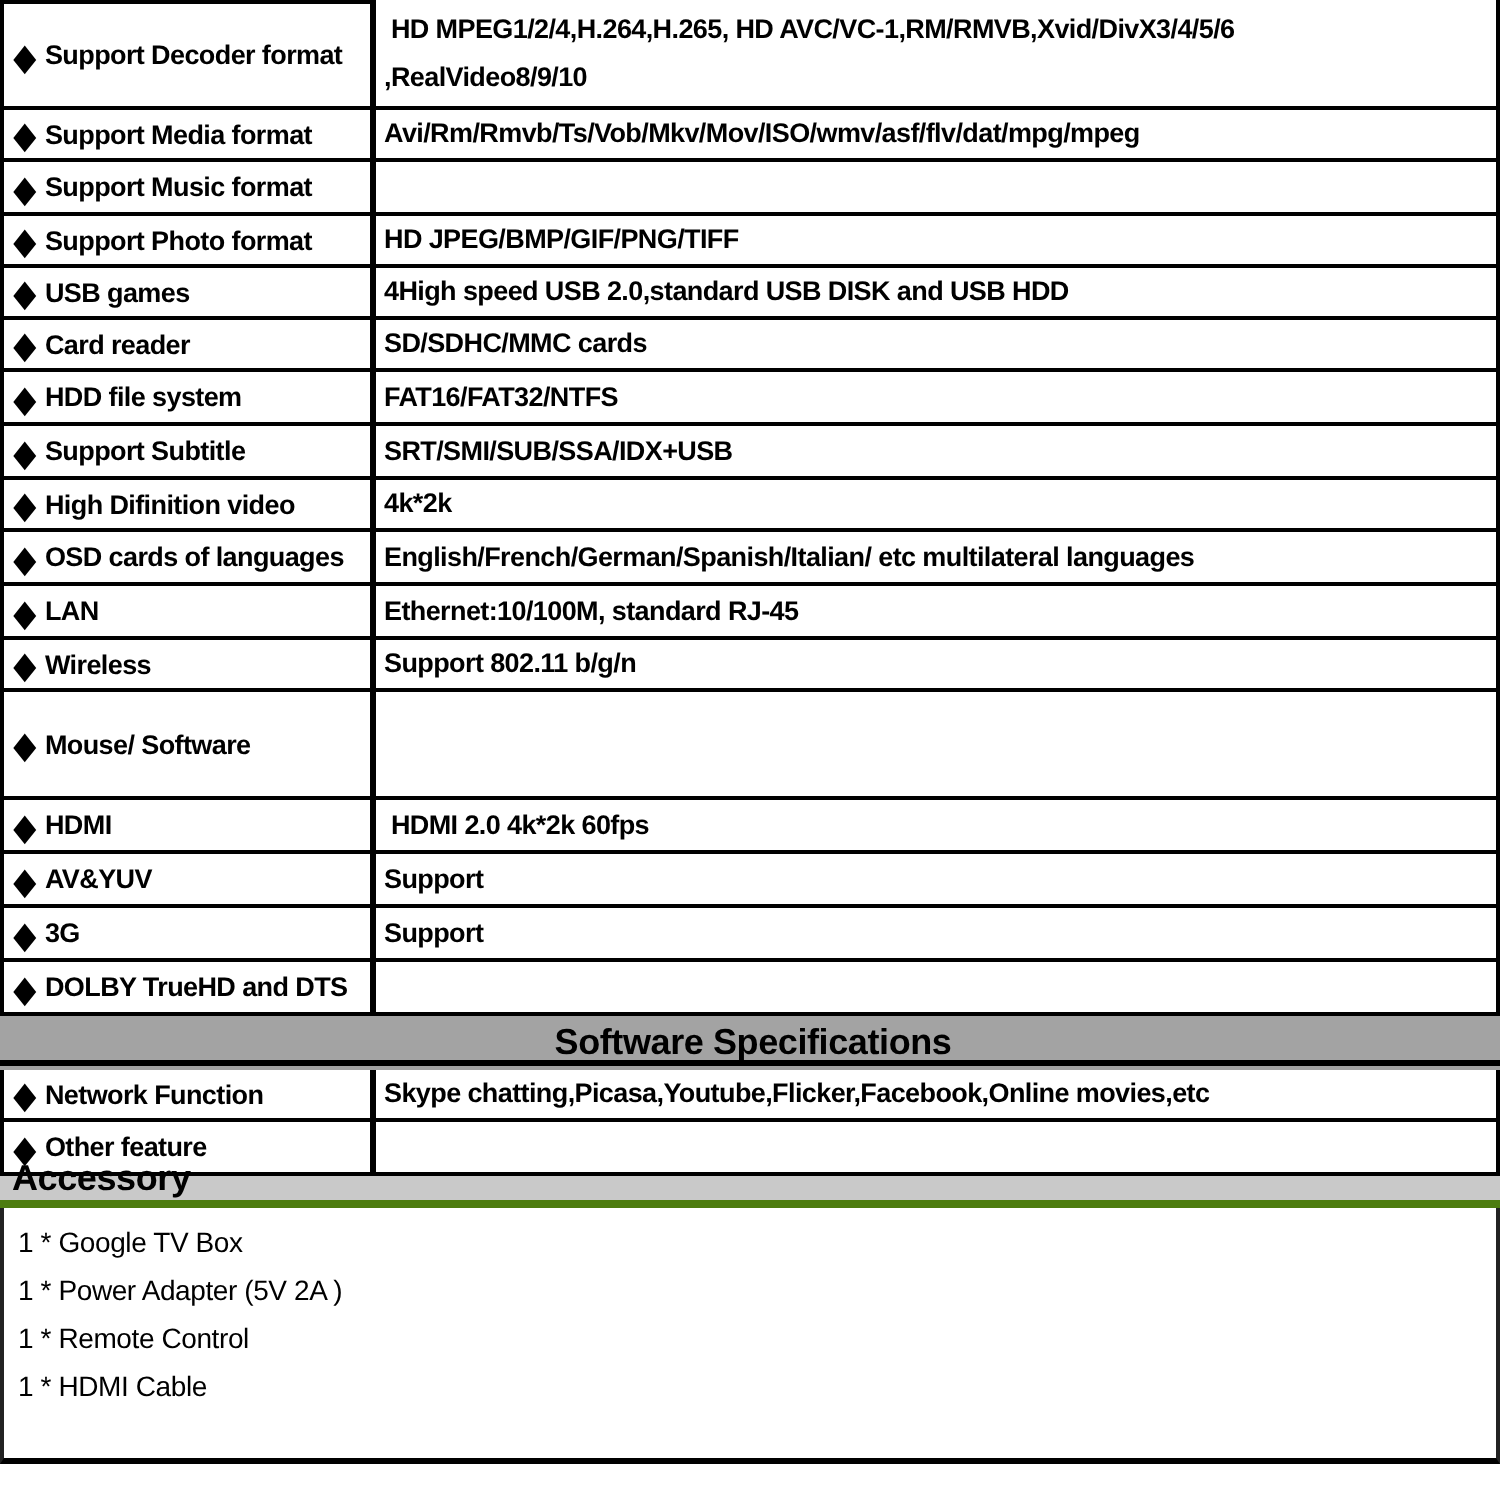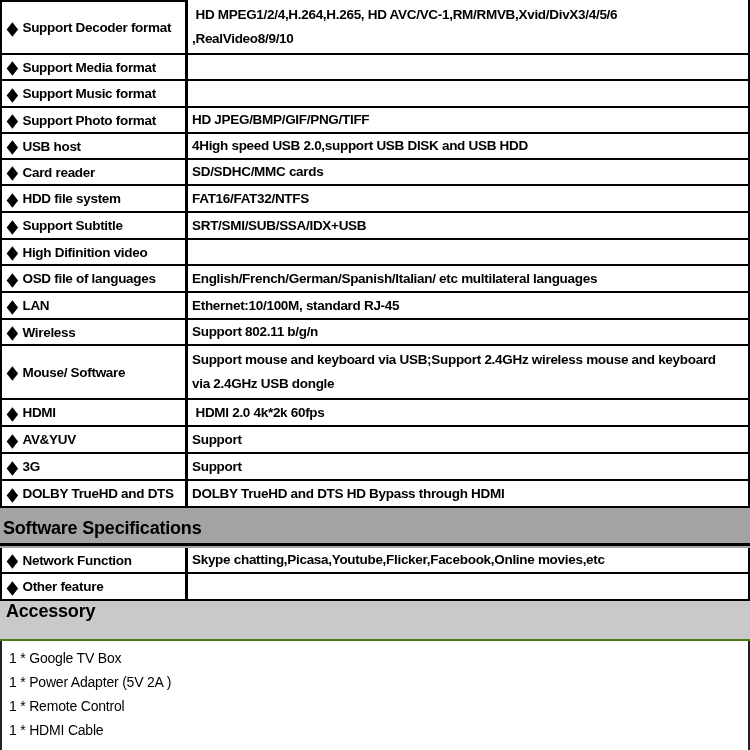--- a/index.html
+++ b/index.html
@@ -59,44 +59,45 @@
     font-weight: bold;
     font-size: 13.5px;
     letter-spacing: -0.3px;
     white-space: pre-wrap;
     line-height: 24px;
     overflow: hidden;
   }
   
   .band {
     position: relative;
-    height: 40px;
+    height: 27px;
     background: var(--software-band-bg, #a3a3a3);
     display: flex;
     align-items: center;
+    justify-content: center;
   }
   .band-title {
     font-weight: bold;
     font-size: 18px;
     letter-spacing: -0.2px;
     padding-left: 3px;
   }
   .band-rule {
     position: absolute;
     left: 0; right: 0; bottom: 2px;
     height: 3px;
     background: #000;
   }
   .acc-band {
-    height: 40px;
+    height: 16px;
     background: var(--accessory-band-bg, #c9c9c9);
-    border-bottom: 2px solid #4d7c0f;
+    border-bottom: 4px solid #4d7c0f;
     box-sizing: border-box;
     display: flex;
-    align-items: flex-start;
+    align-items: flex-end;
   }
   .acc-band .band-title { padding-left: 6px; }
   
   .acc-box {
     height: 128px;
     box-sizing: border-box;
     border-left: 2px solid #222;
     border-right: 2px solid #222;
     border-bottom: 3px solid #000;
     padding: 5px 0 0 7px;
@@ -122,43 +123,44 @@
       </div>
       <div class="cell value"> HD MPEG1/2/4,H.264,H.265, HD AVC/VC-1,RM/RMVB,Xvid/DivX3/4/5/6
 ,RealVideo8/9/10</div>
     </div>
 
     <div class="srow h26">
       <div class="cell label">
         <span class="diamond">◆</span>
         <span>Support Media format</span>
       </div>
+      <div class="cell value">Avi/Rm/Rmvb/Ts/Vob/Mkv/Mov/ISO/wmv/asf/flv/dat/mpg/mpeg</div>
     </div>
 
     <div class="srow h27">
       <div class="cell label">
         <span class="diamond">◆</span>
         <span>Support Music format</span>
       </div>
     </div>
 
     <div class="srow h26">
       <div class="cell label">
         <span class="diamond">◆</span>
         <span>Support Photo format</span>
       </div>
       <div class="cell value">HD JPEG/BMP/GIF/PNG/TIFF</div>
     </div>
 
     <div class="srow h26">
       <div class="cell label">
         <span class="diamond">◆</span>
-        <span>USB host</span>
-      </div>
-      <div class="cell value">4High speed USB 2.0,support USB DISK and USB HDD</div>
+        <span>USB games</span>
+      </div>
+      <div class="cell value">4High speed USB 2.0,standard USB DISK and USB HDD</div>
     </div>
 
     <div class="srow h26">
       <div class="cell label">
         <span class="diamond">◆</span>
         <span>Card reader</span>
       </div>
       <div class="cell value">SD/SDHC/MMC cards</div>
     </div>
 
@@ -176,26 +178,27 @@
         <span>Support Subtitle</span>
       </div>
       <div class="cell value">SRT/SMI/SUB/SSA/IDX+USB</div>
     </div>
 
     <div class="srow h26">
       <div class="cell label">
         <span class="diamond">◆</span>
         <span>High Difinition video</span>
       </div>
-    </div>
-
-    <div class="srow h27">
-      <div class="cell label">
-        <span class="diamond">◆</span>
-        <span>OSD file of languages</span>
+      <div class="cell value">4k*2k</div>
+    </div>
+
+    <div class="srow h27">
+      <div class="cell label">
+        <span class="diamond">◆</span>
+        <span>OSD cards of languages</span>
       </div>
       <div class="cell value">English/French/German/Spanish/Italian/ etc multilateral languages</div>
     </div>
 
     <div class="srow h27">
       <div class="cell label">
         <span class="diamond">◆</span>
         <span>LAN</span>
       </div>
       <div class="cell value">Ethernet:10/100M, standard RJ-45</div>
@@ -207,22 +210,20 @@
         <span>Wireless</span>
       </div>
       <div class="cell value">Support 802.11 b/g/n</div>
     </div>
 
     <div class="srow h54">
       <div class="cell label">
         <span class="diamond">◆</span>
         <span>Mouse/ Software</span>
       </div>
-      <div class="cell value">Support mouse and keyboard via USB;Support 2.4GHz wireless mouse and keyboard
-via 2.4GHz USB dongle</div>
     </div>
 
     <div class="srow h27">
       <div class="cell label">
         <span class="diamond">◆</span>
         <span>HDMI</span>
       </div>
       <div class="cell value"> HDMI 2.0 4k*2k 60fps</div>
     </div>
 
@@ -240,21 +241,20 @@
         <span>3G</span>
       </div>
       <div class="cell value">Support</div>
     </div>
 
     <div class="srow h27">
       <div class="cell label">
         <span class="diamond">◆</span>
         <span>DOLBY TrueHD and DTS</span>
       </div>
-      <div class="cell value">DOLBY TrueHD and DTS HD Bypass through HDMI</div>
     </div>
 
   </div>
 
   <div class="band">
     <span class="band-title">Software Specifications</span>
     <span class="band-rule"></span>
   </div>
 
   <div class="spec-table">

